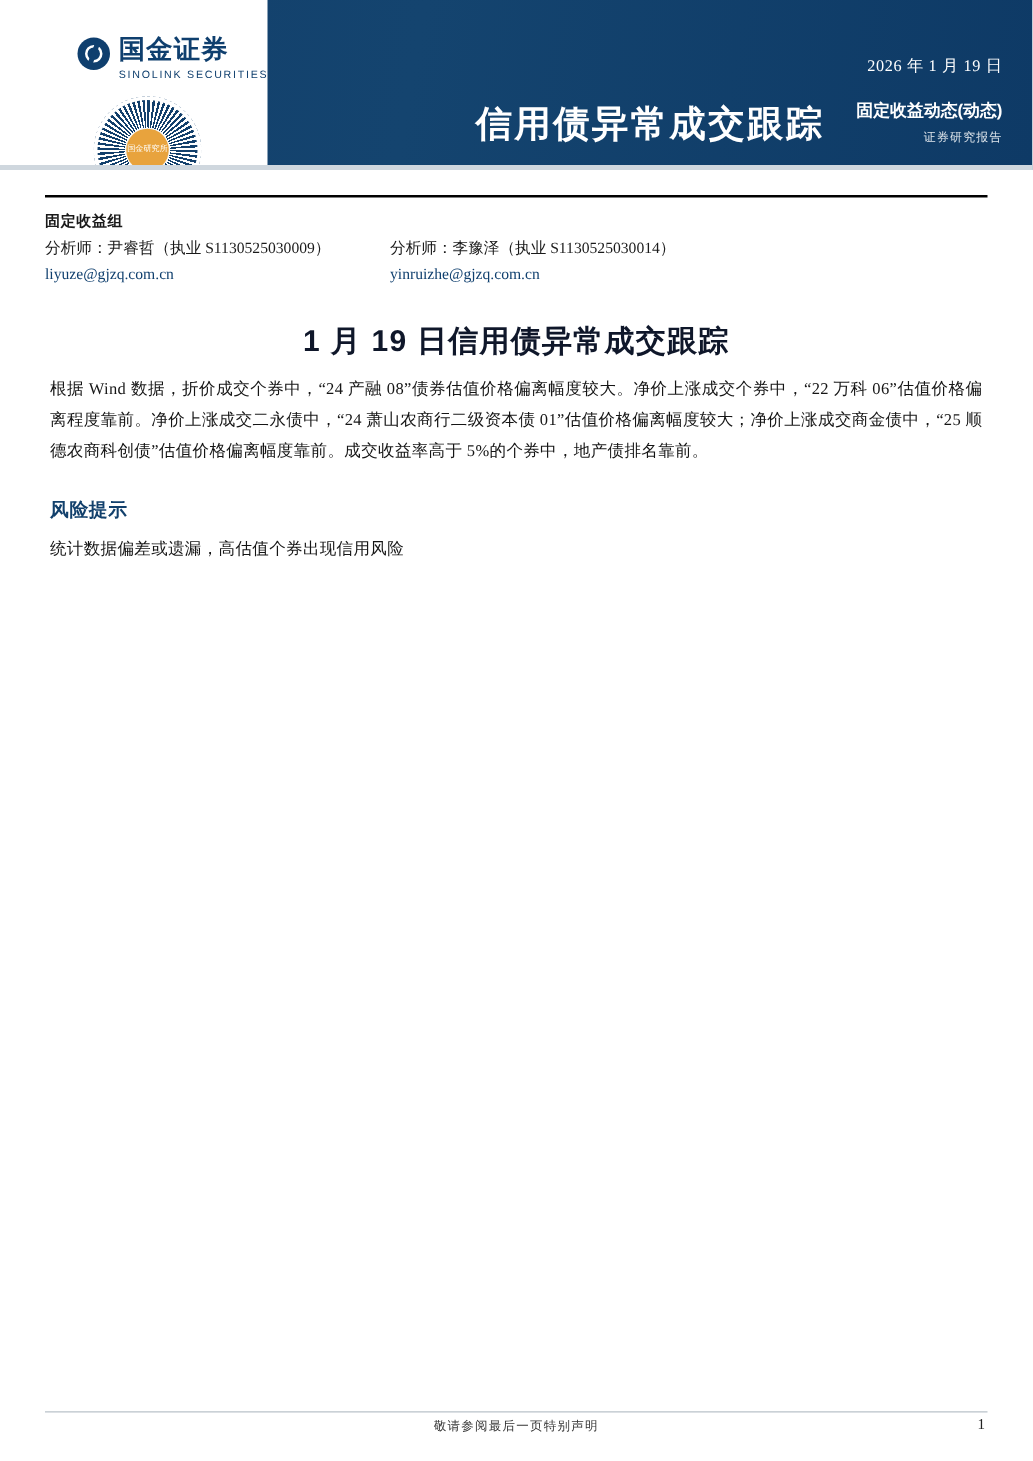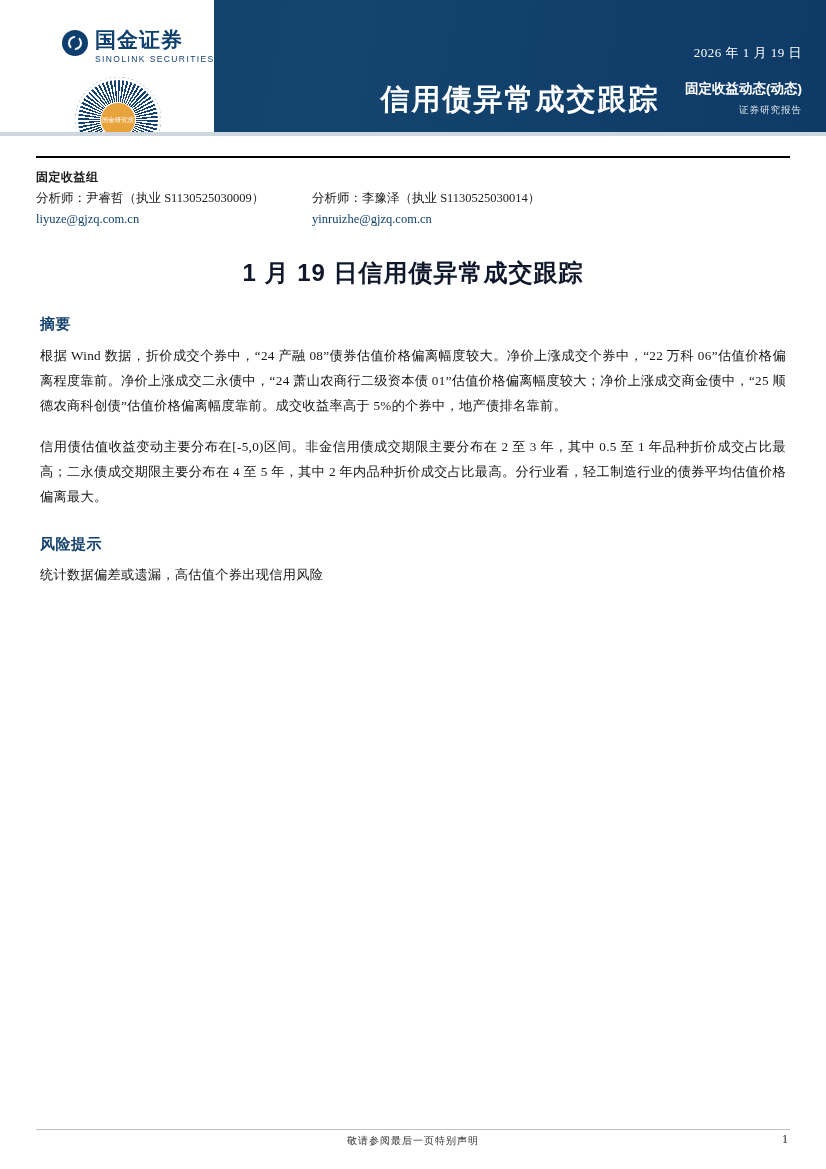--- a/index.html
+++ b/index.html
@@ -303,23 +303,21 @@
   </div>
   <div class="analyst-row">
     <div class="analyst-col"><a class="email" href="#">liyuze@gjzq.com.cn</a></div>
     <div class="analyst-col"><a class="email" href="#">yinruizhe@gjzq.com.cn</a></div>
   </div>
 </div>
 
 <div class="doc">
   <div class="doc-title">1 月 19 日信用债异常成交跟踪</div>
 
-  <div class="sec-head">摘要</div>
   <div class="para">根据 Wind 数据，折价成交个券中，“24 产融 08”债券估值价格偏离幅度较大。净价上涨成交个券中，“22 万科 06”估值价格偏离程度靠前。净价上涨成交二永债中，“24 萧山农商行二级资本债 01”估值价格偏离幅度较大；净价上涨成交商金债中，“25 顺德农商科创债”估值价格偏离幅度靠前。成交收益率高于 5%的个券中，地产债排名靠前。</div>
-  <div class="para">信用债估值收益变动主要分布在[-5,0)区间。非金信用债成交期限主要分布在 2 至 3 年，其中 0.5 至 1 年品种折价成交占比最高；二永债成交期限主要分布在 4 至 5 年，其中 2 年内品种折价成交占比最高。分行业看，轻工制造行业的债券平均估值价格偏离最大。</div>
 
   <div class="sec-head">风险提示</div>
   <div class="para risk-para">统计数据偏差或遗漏，高估值个券出现信用风险</div>
 </div>
 
 <div class="footer">
   <div class="footer-line"></div>
   <div class="footer-note">敬请参阅最后一页特别声明</div>
   <div class="footer-page">1</div>
 </div>

